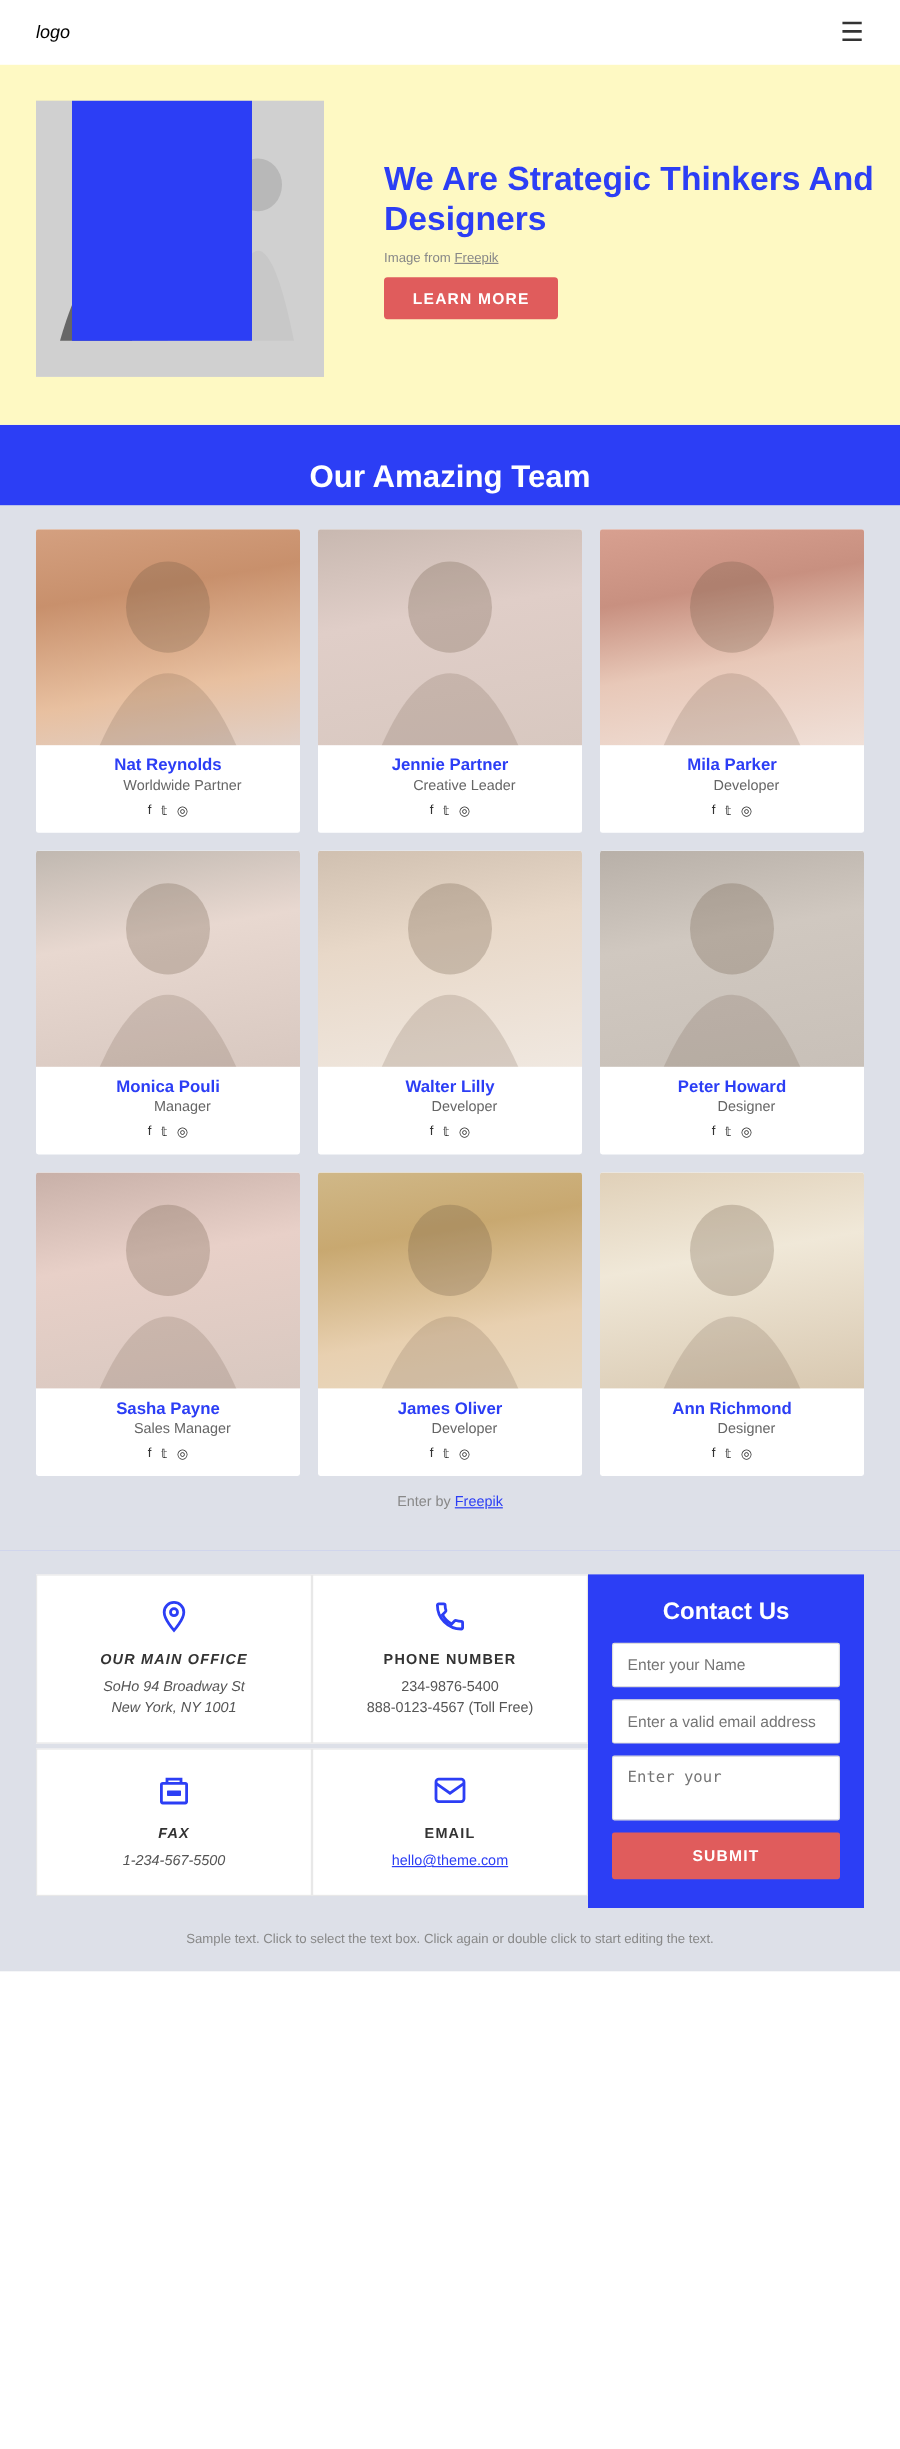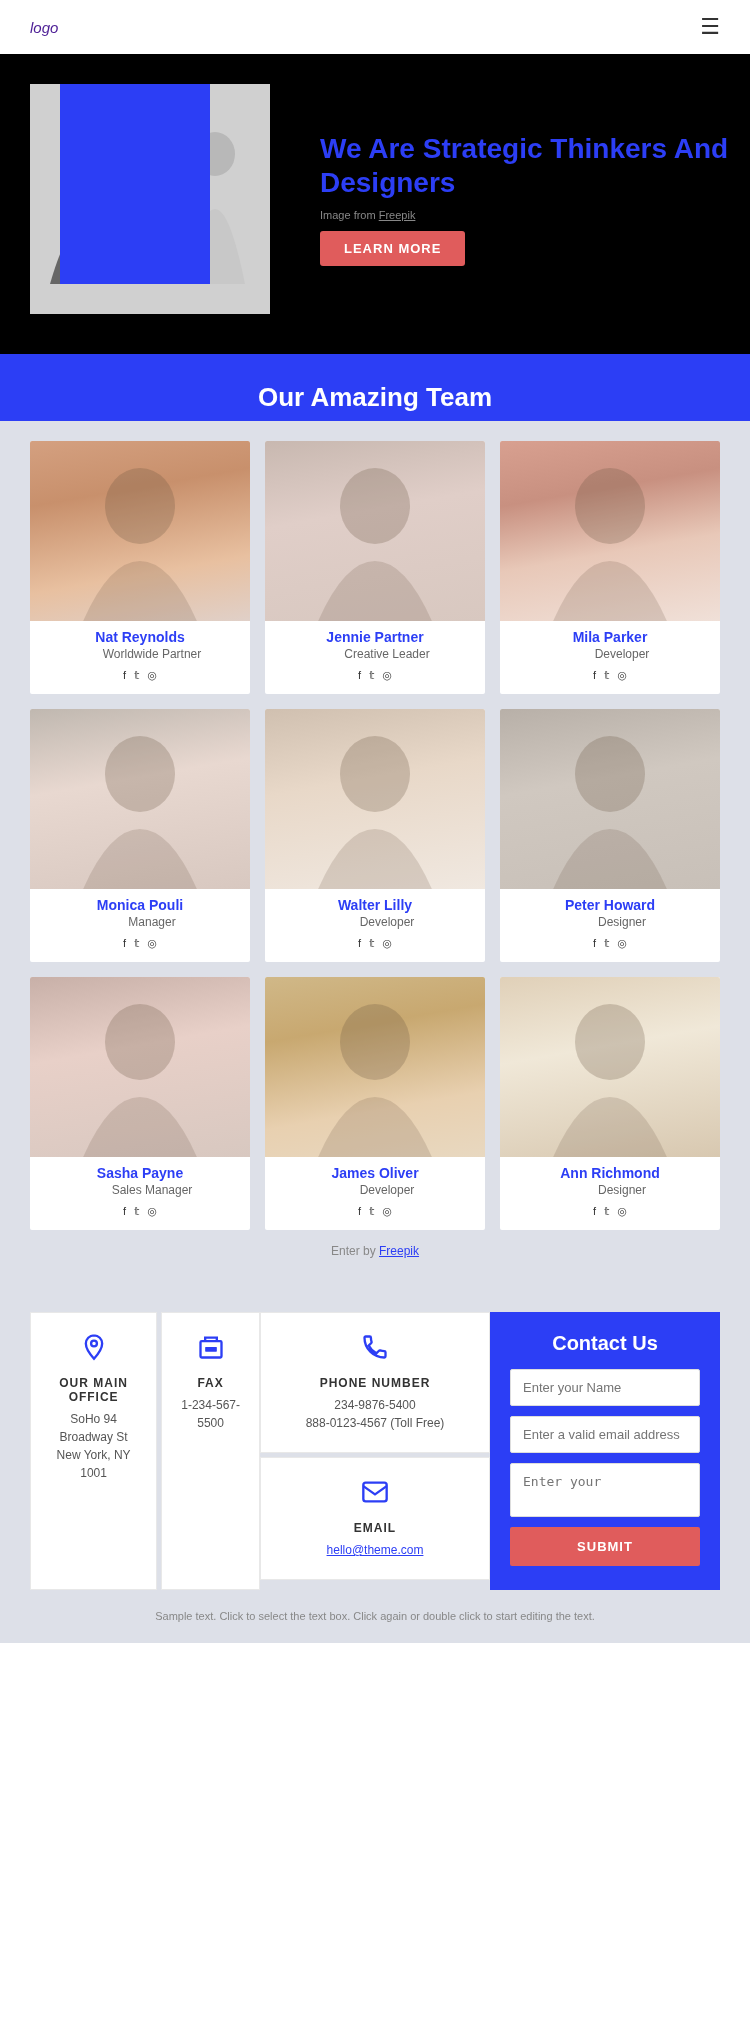--- a/index.html
+++ b/index.html
@@ -3,27 +3,27 @@
   <meta charset="utf-8">
   <style>
     * { box-sizing: border-box; margin: 0; padding: 0; }
     body { font-family: Arial, sans-serif; background: #fff; width: 750px; }
 
     
     .header {
       display: flex; justify-content: space-between; align-items: center;
       padding: 14px 30px; background: #fff;
     }
-    .logo { font-size: 15px; color: #4c1d95; font-style: italic; }
+    .logo { font-size: 15px; color: #000000; font-style: italic; }
     .hamburger { font-size: 22px; color: #333; cursor: pointer; }
 
     
     .hero {
       display: flex; align-items: center; padding: 30px 16px 40px 30px;
-      background: #000000; position: relative; min-height: 300px;
+      background: #fef9c3; position: relative; min-height: 300px;
     }
     .hero-image-block {
       position: relative; width: 260px; flex-shrink: 0;
     }
     .blue-rect {
       width: 150px; height: 200px; background: #2c3ef5;
       position: absolute; top: 0; left: 30px; z-index: 0;
     }
     .hero-people-placeholder {
       width: 240px; height: 230px;
@@ -308,21 +308,21 @@
     <div class="freepik-note">
       <span>Enter by</span>
       <a href="#">Freepik</a>
     </div>
   </div>
 </section>
 
 <section class="contact-section">
   <div style="display:grid; grid-template-columns:1fr 1fr 1fr; gap:0;">
 
-    <div style="display:flex;flex-direction:row;gap:4px;">
+    <div style="display:flex;flex-direction:column;gap:4px;font-style:italic;">
       <div class="contact-box">
         <div class="contact-box-icon">
           <svg width="28" height="28" viewBox="0 0 24 24" fill="none" stroke="#2c3ef5" stroke-width="2">
             <path d="M12 2C8.13 2 5 5.13 5 9c0 5.25 7 13 7 13s7-7.75 7-13c0-3.87-3.13-7-7-7z"></path>
             <circle cx="12" cy="9" r="2.5"></circle>
           </svg>
         </div>
         <div class="contact-box-title">OUR MAIN OFFICE</div>
         <div class="contact-box-text">SoHo 94 Broadway St<br>New York, NY 1001</div>
       </div>

